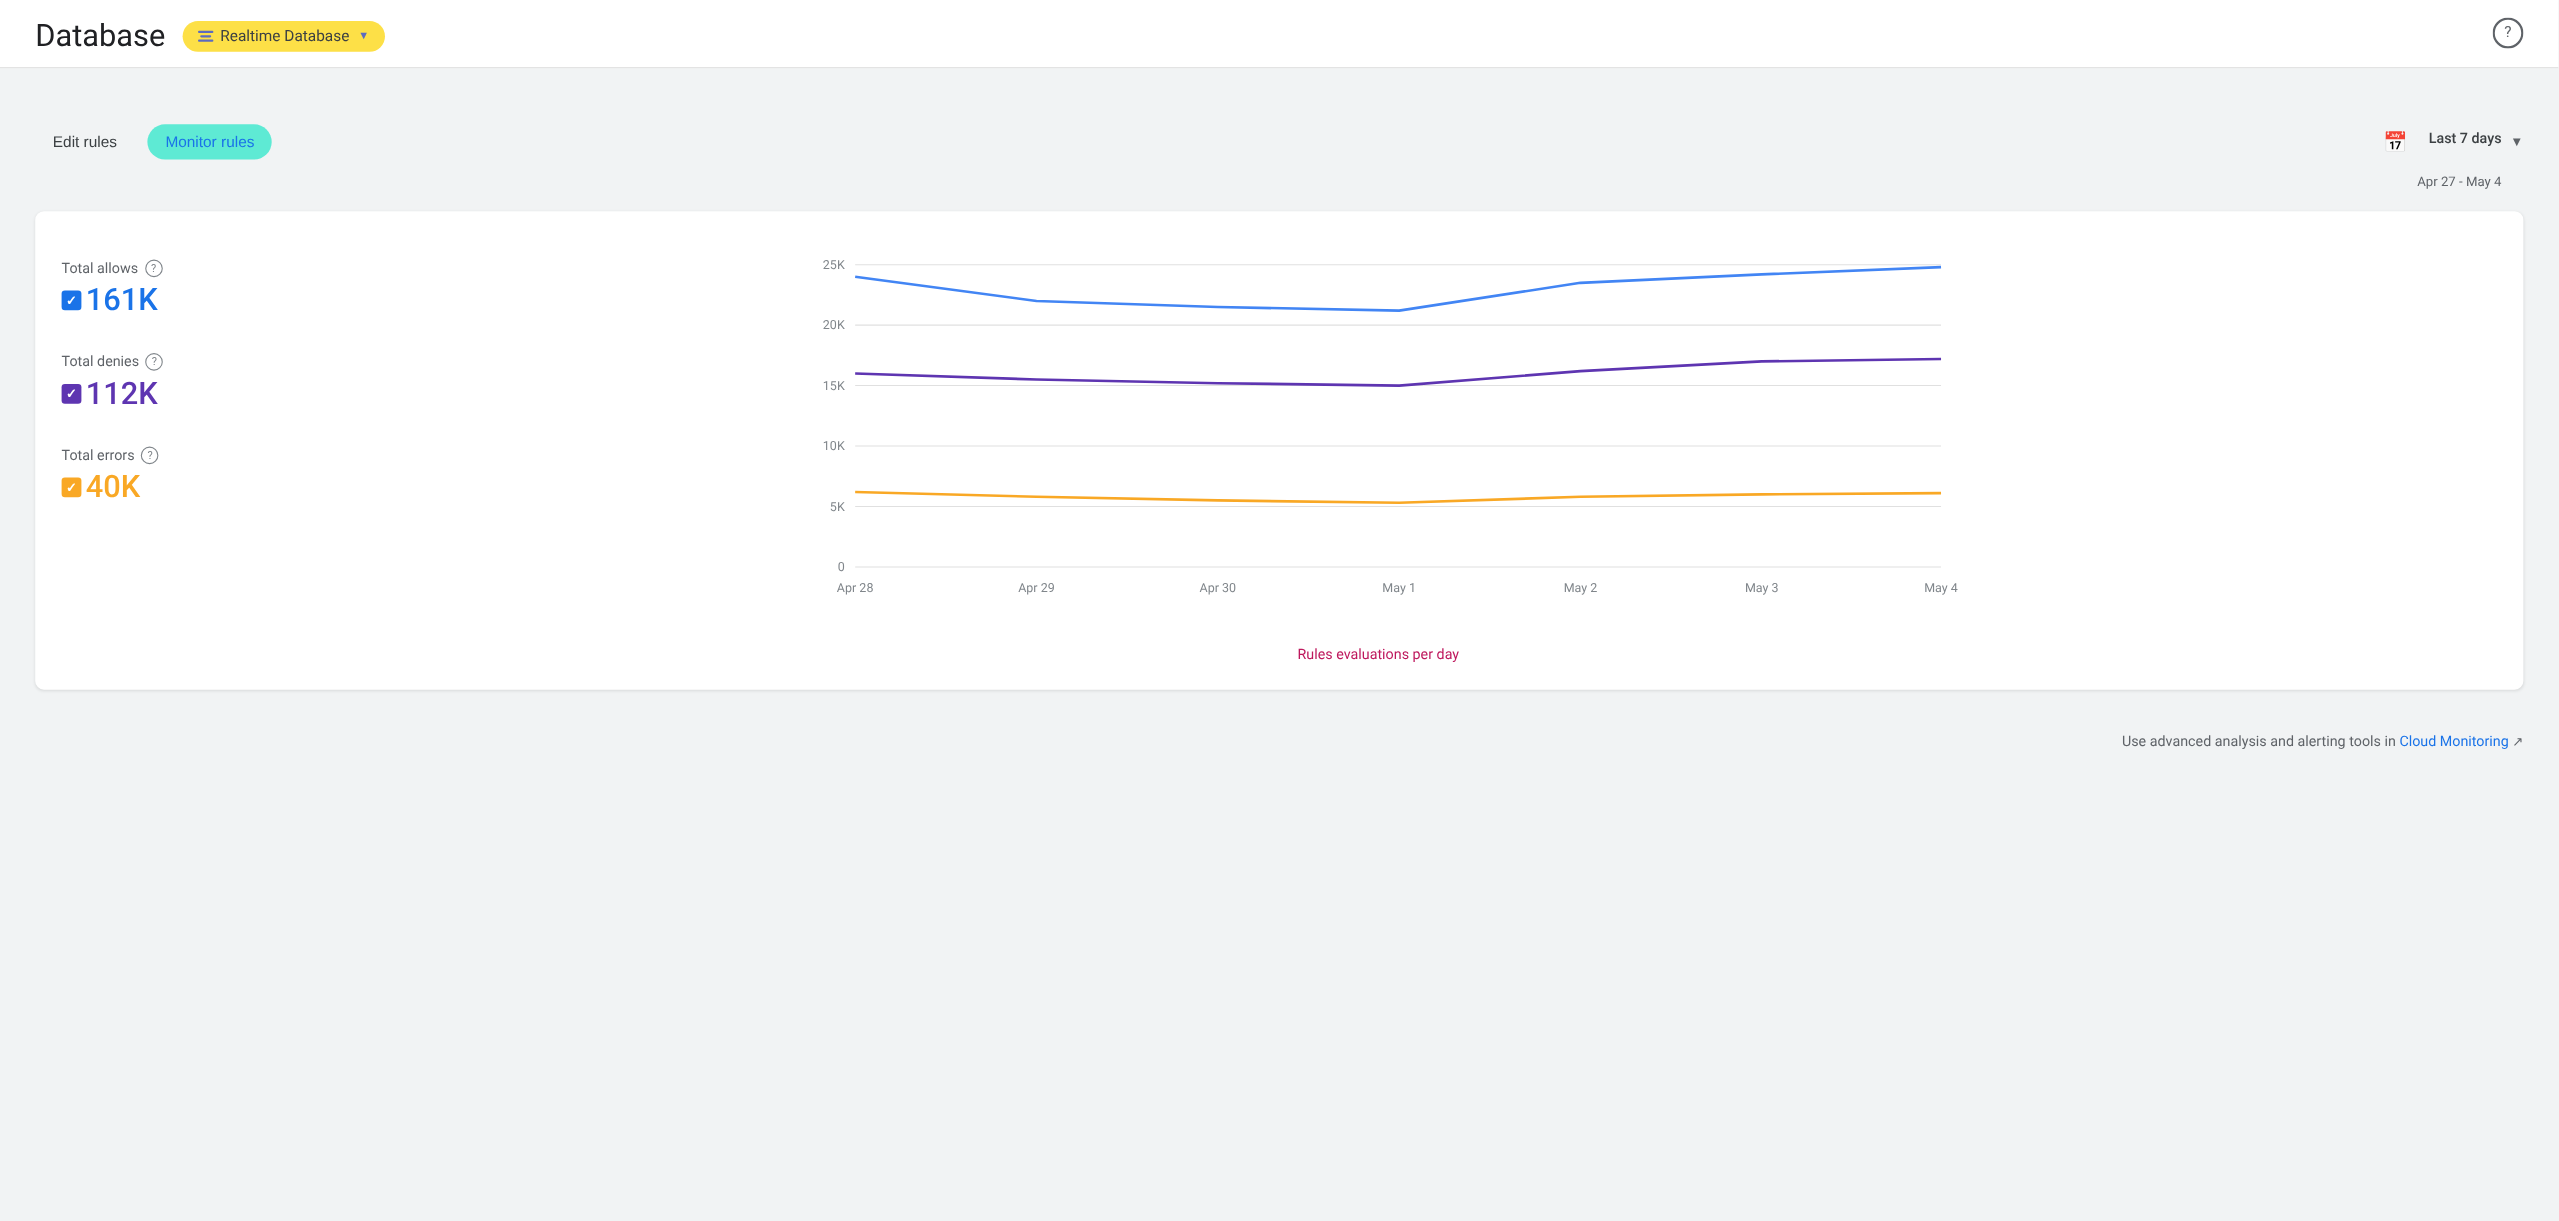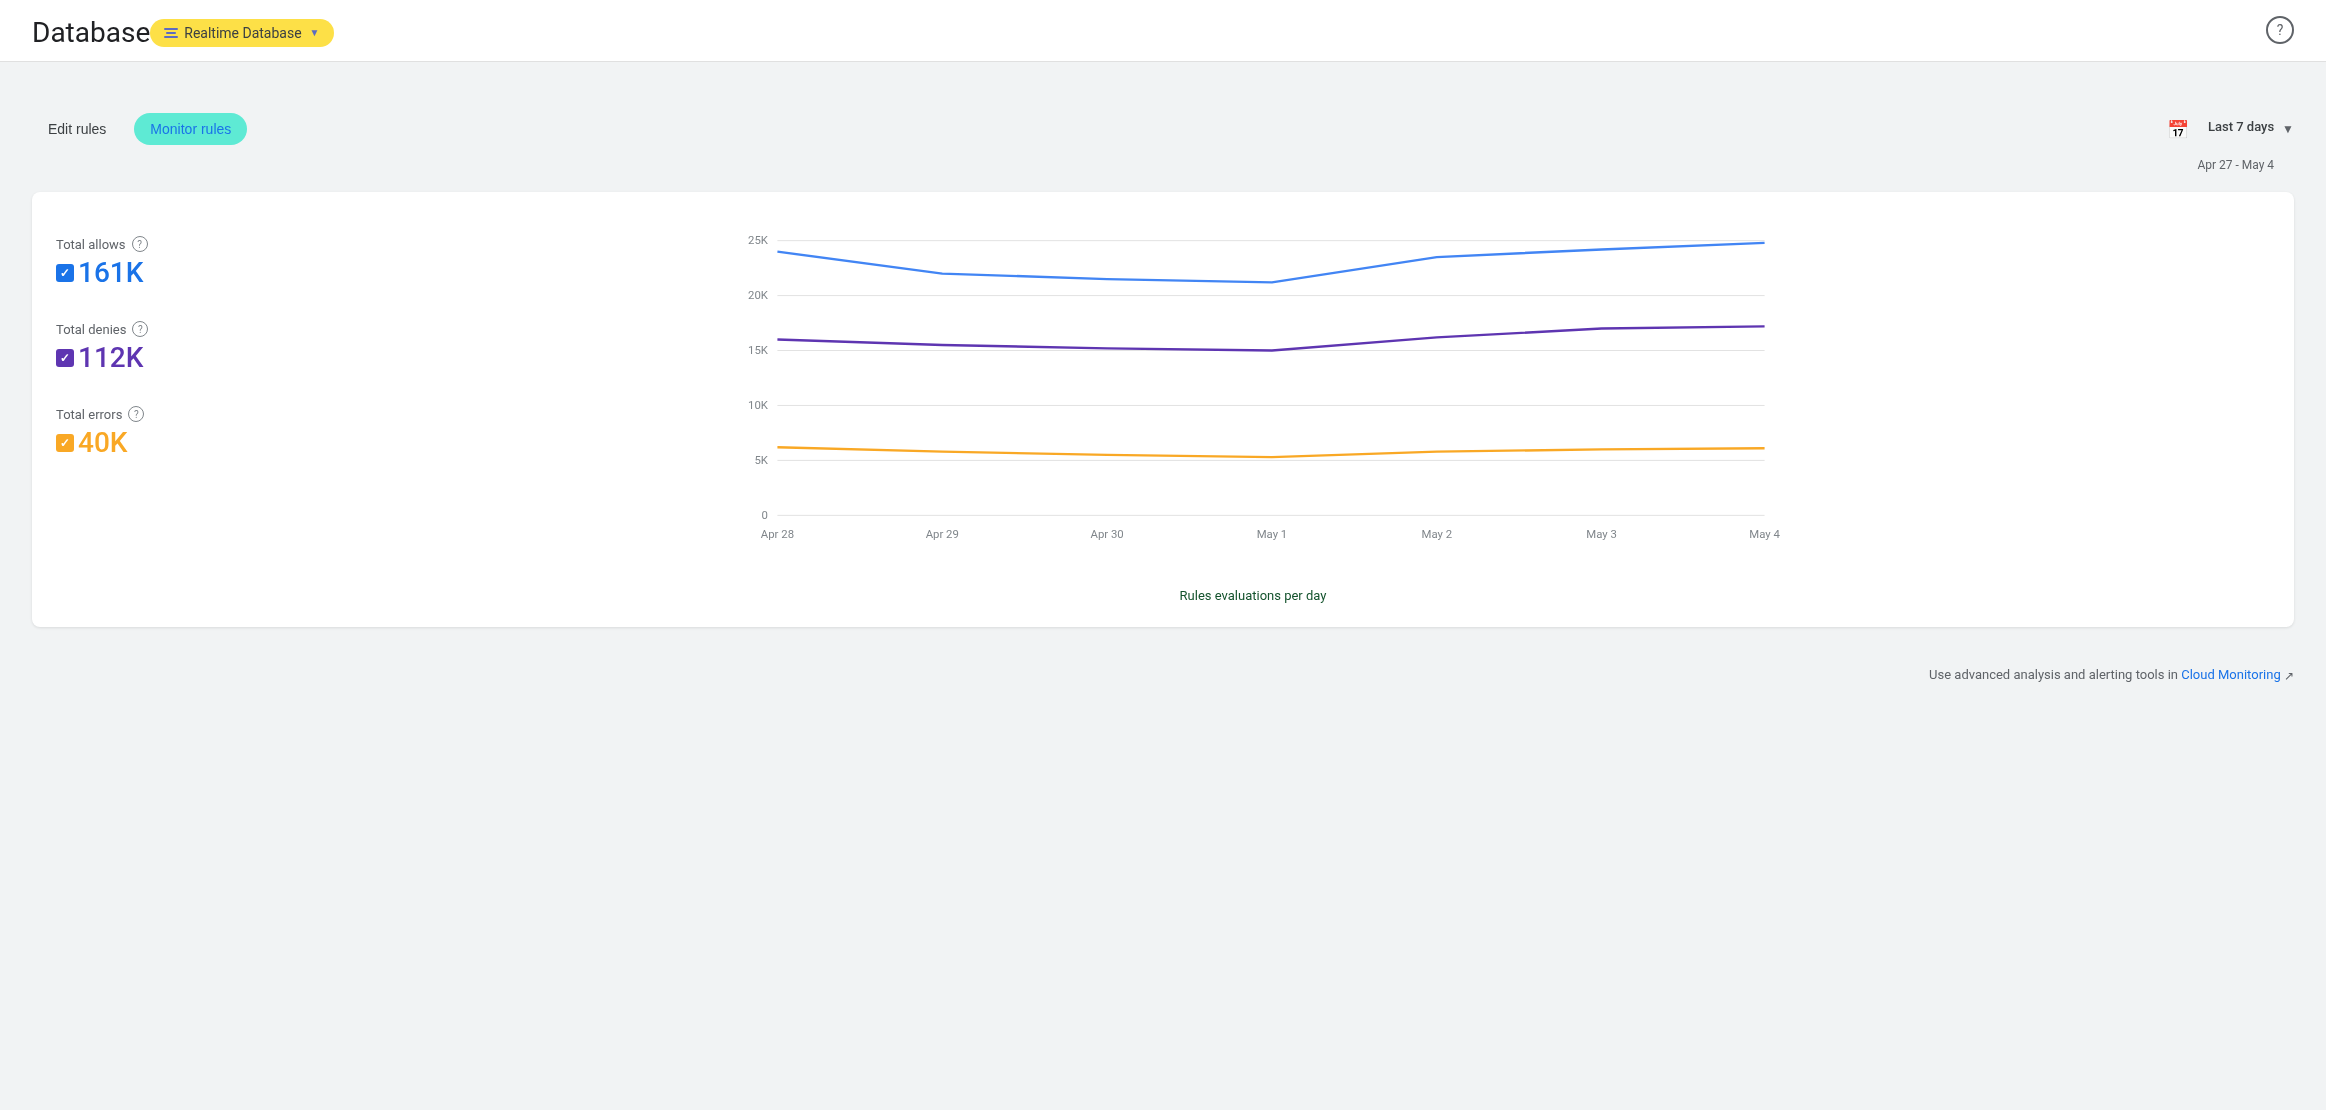--- a/index.html
+++ b/index.html
@@ -10,20 +10,21 @@
       min-height: 100vh;
     }
     .header {
       background: #fff;
       padding: 16px 32px 0 32px;
       border-bottom: 1px solid #e0e0e0;
     }
     .header-top {
       display: flex;
       align-items: center;
+      gap: 16px;
       padding-bottom: 12px;
     }
     .page-title {
       font-size: 28px;
       font-weight: 400;
       color: #202124;
     }
     .db-selector {
       display: flex;
       align-items: center;
@@ -220,21 +221,21 @@
     .chart-area {
       flex: 1;
       position: relative;
     }
     .chart-svg-container {
       width: 100%;
     }
     .chart-footer {
       text-align: center;
       font-size: 13px;
-      color: #14532d;
+      color: #be185d;
       margin-top: 8px;
     }
     .footer-note {
       text-align: right;
       padding: 16px 32px;
       font-size: 13px;
       color: #5f6368;
     }
     .footer-note a {
       color: #1a73e8;

